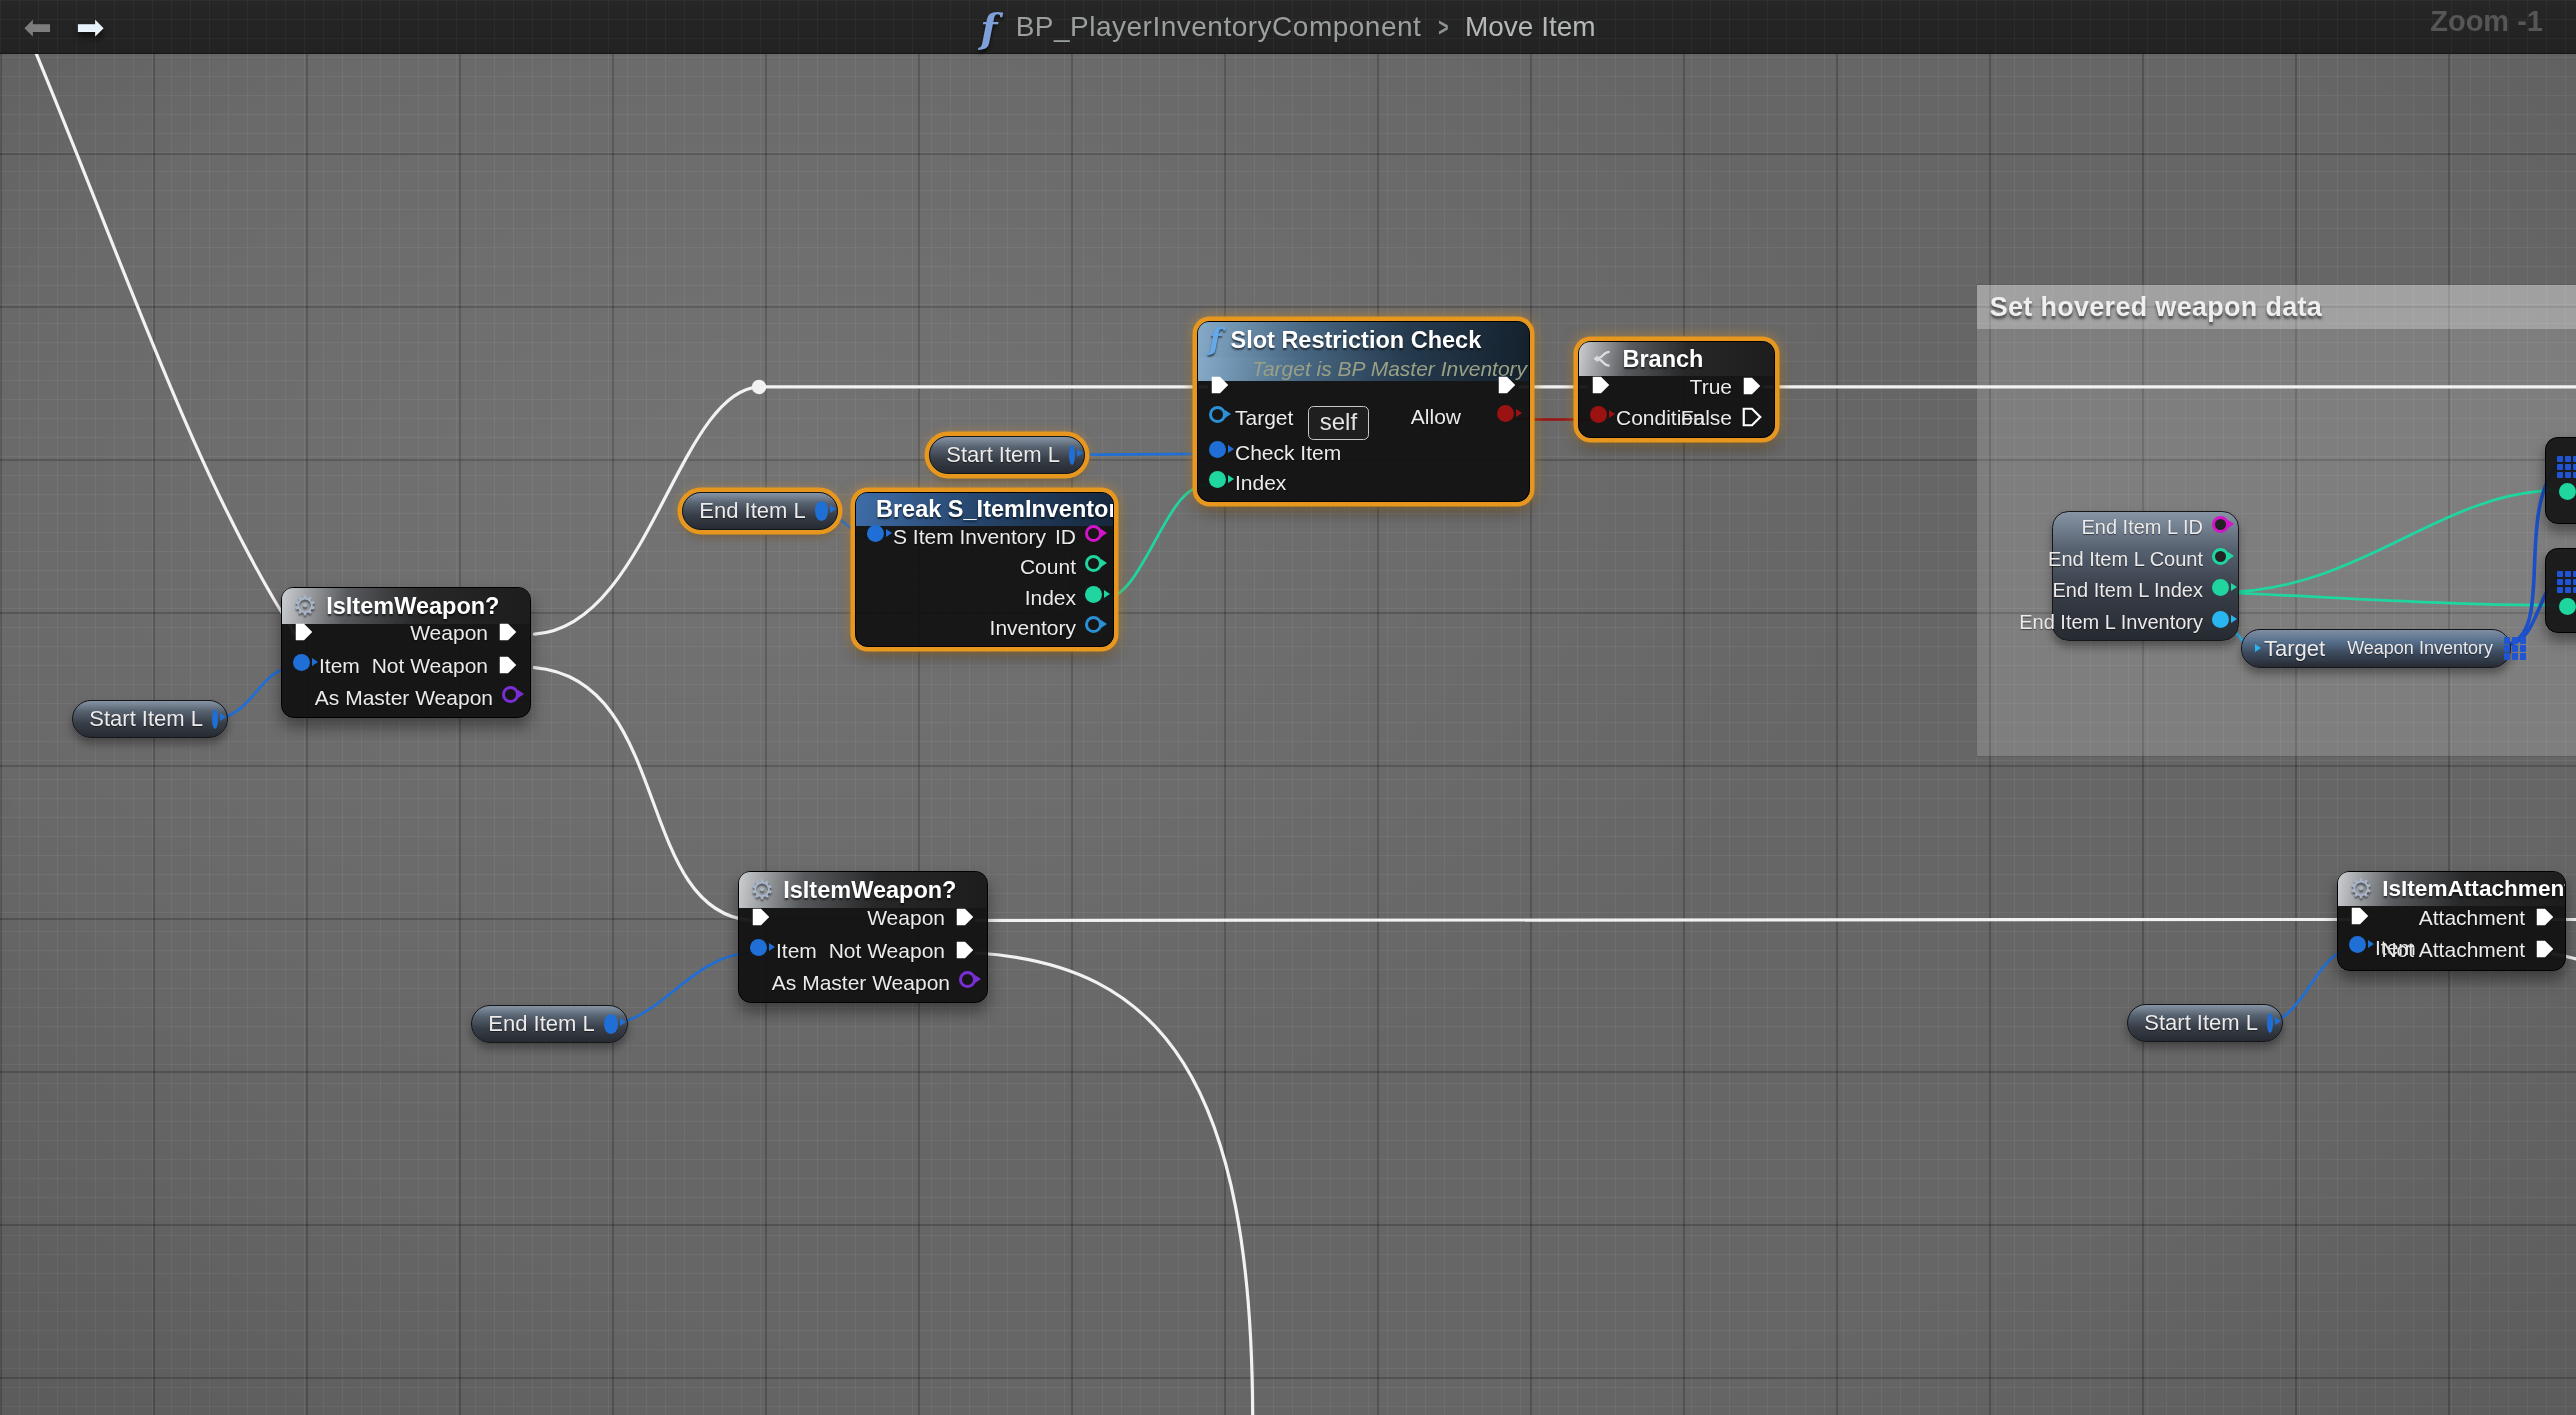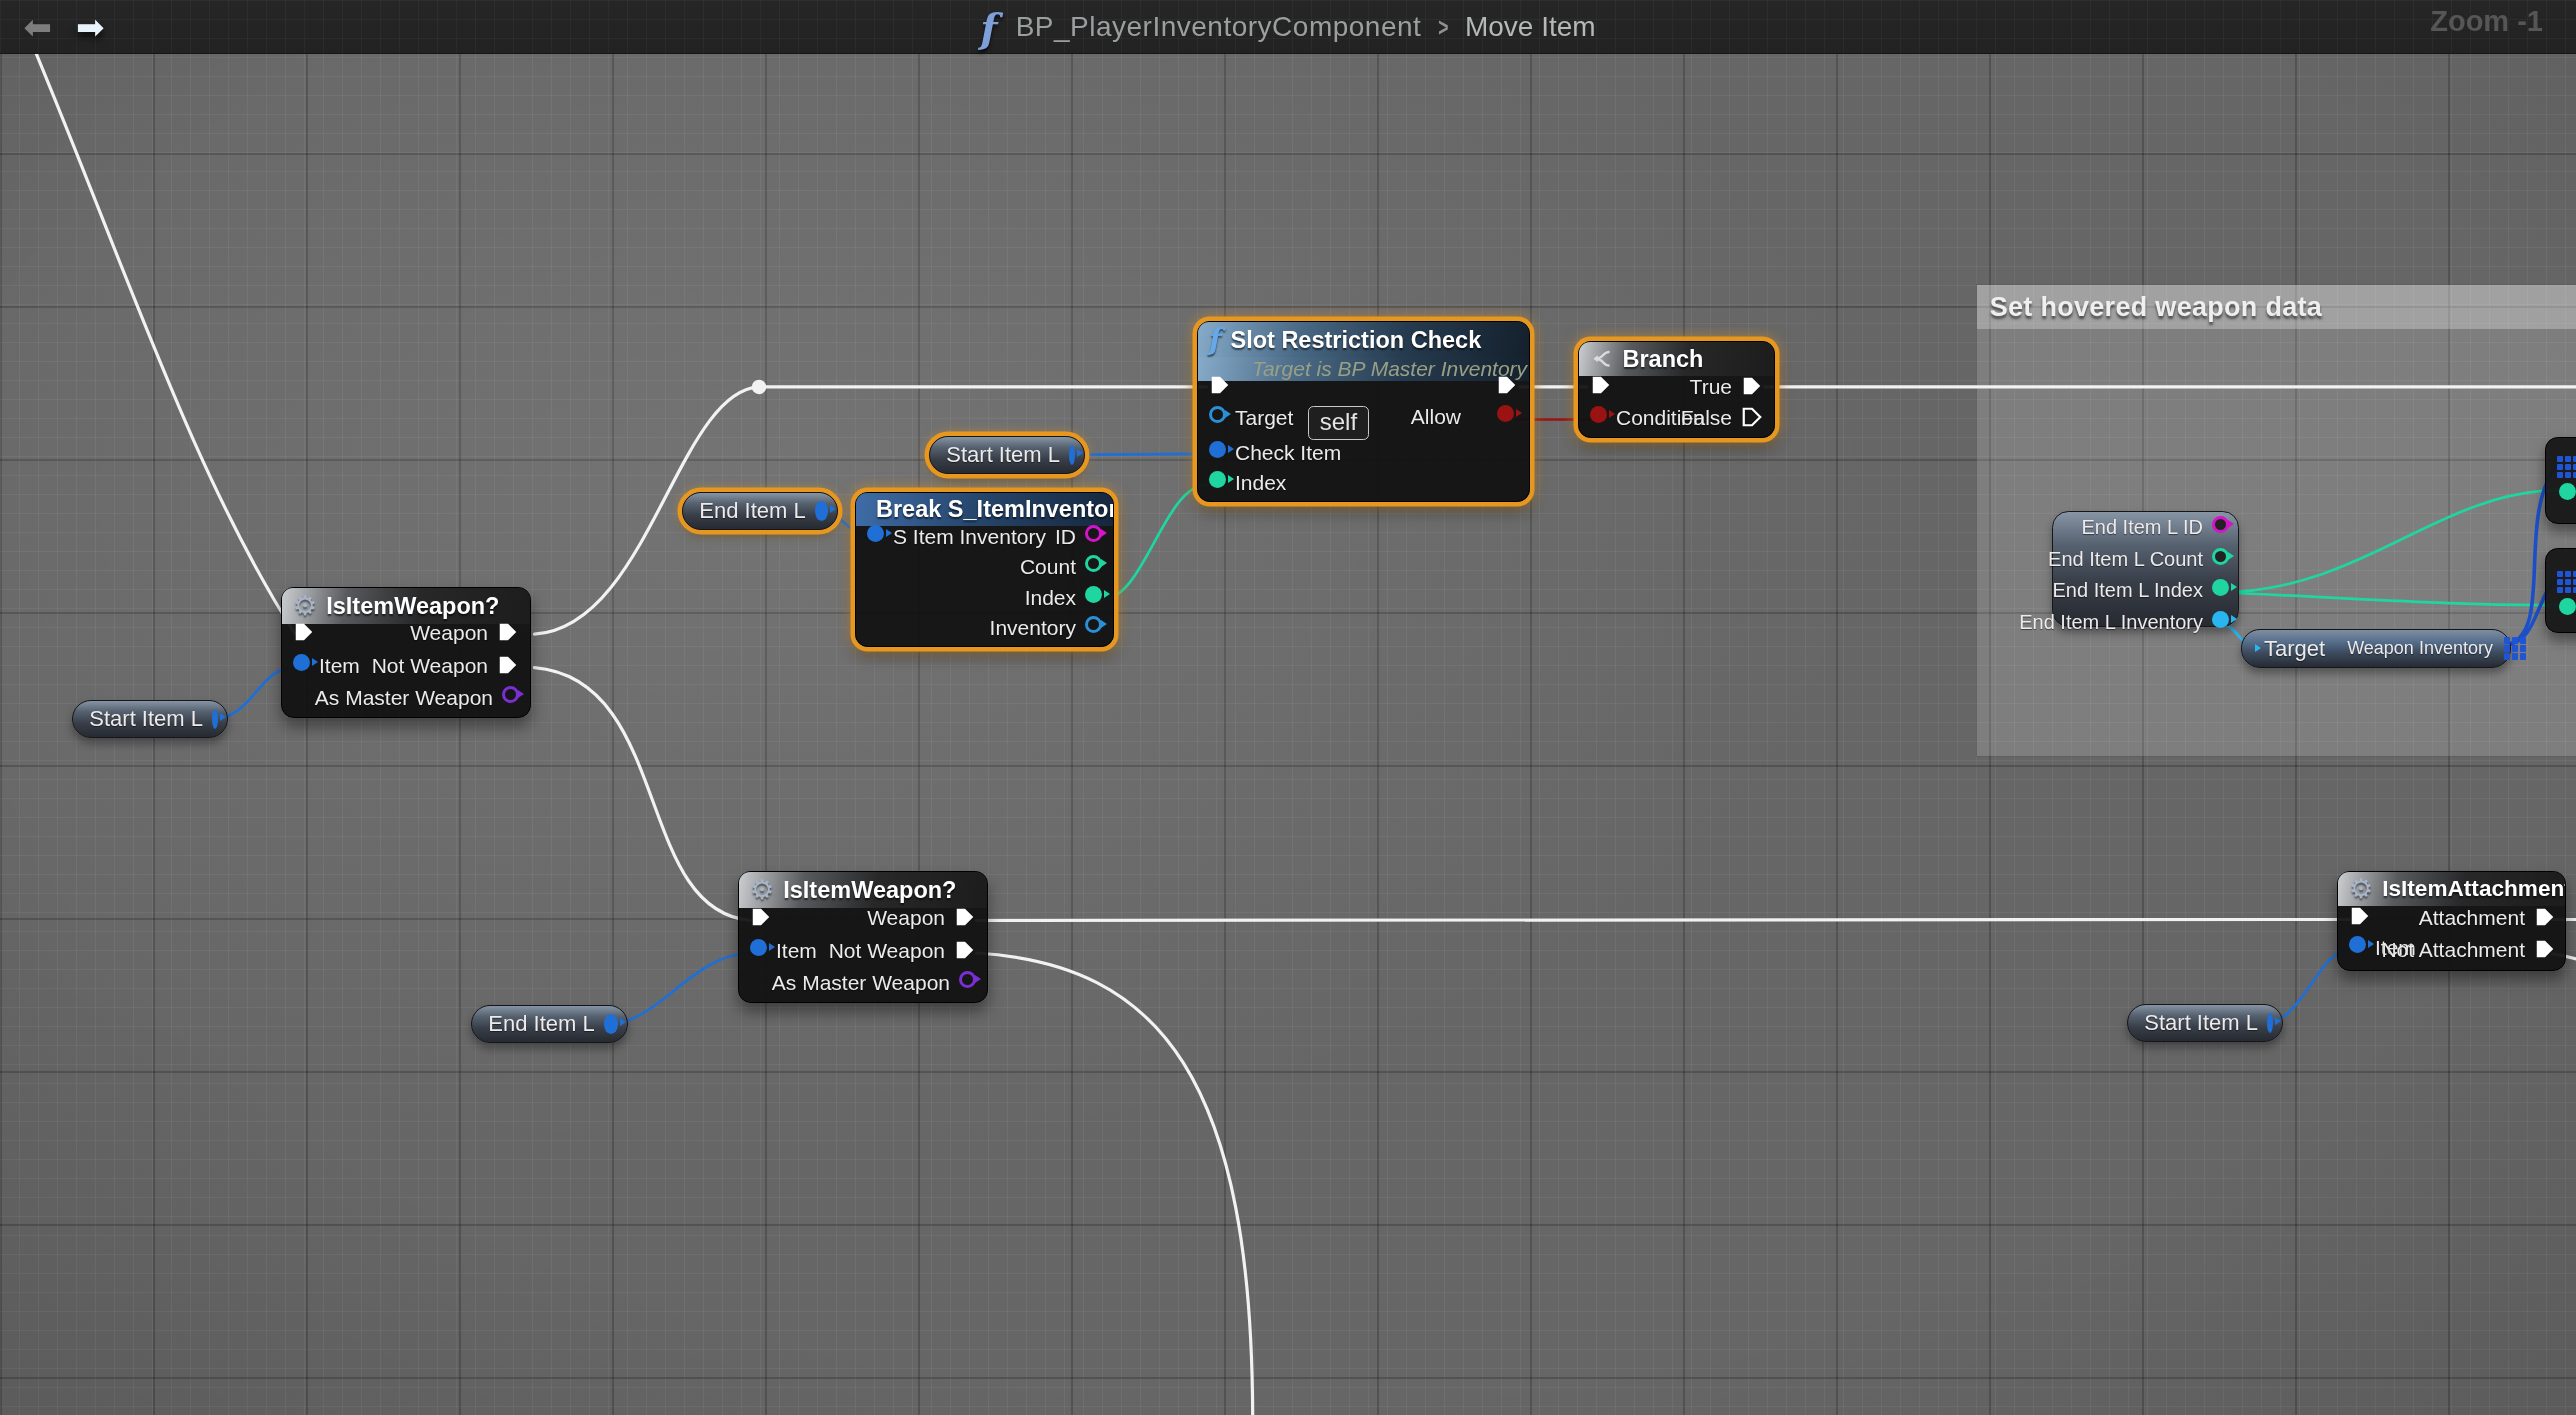--- a/index.html
+++ b/index.html
@@ -338,21 +338,21 @@
       <span class="plabel">Item</span>
     </div>
     <div class="prow" style="right:9px; top:66px;">
       <span class="plabel">Not Attachment</span>
       <svg class="pin-exec" viewBox="0 0 24 24">
           <path d="M3 3 H12 L21 12 L12 21 H3 Z" fill="#fff"></path>
         </svg>
     </div>
   </div>
 
-  <div class="varnode" style="left:2052px; top:511px; width:187px; height:116px; border-radius:16.3px; display:block;">
+  <div class="varnode" style="left:2052px; top:511px; width:187px; height:130px; border-radius:16.3px; display:block;">
     <div class="prow" style="right:9px; top:3.6px;">
       <span class="plabel" style="font-size:20px;">End Item L ID</span>
       <span class="pin-dot hollow" style="border-color:#d414c8; border-left-color:#d414c8; background:#222 !important;"></span>
     </div>
     <div class="prow" style="right:9px; top:36px;">
       <span class="plabel" style="font-size:20px;">End Item L Count</span>
       <span class="pin-dot hollow" style="border-color:#1fd6a0; border-left-color:#1fd6a0; background:#222 !important;"></span>
     </div>
     <div class="prow" style="right:9px; top:67px;">
       <span class="plabel" style="font-size:20px;">End Item L Index</span>

